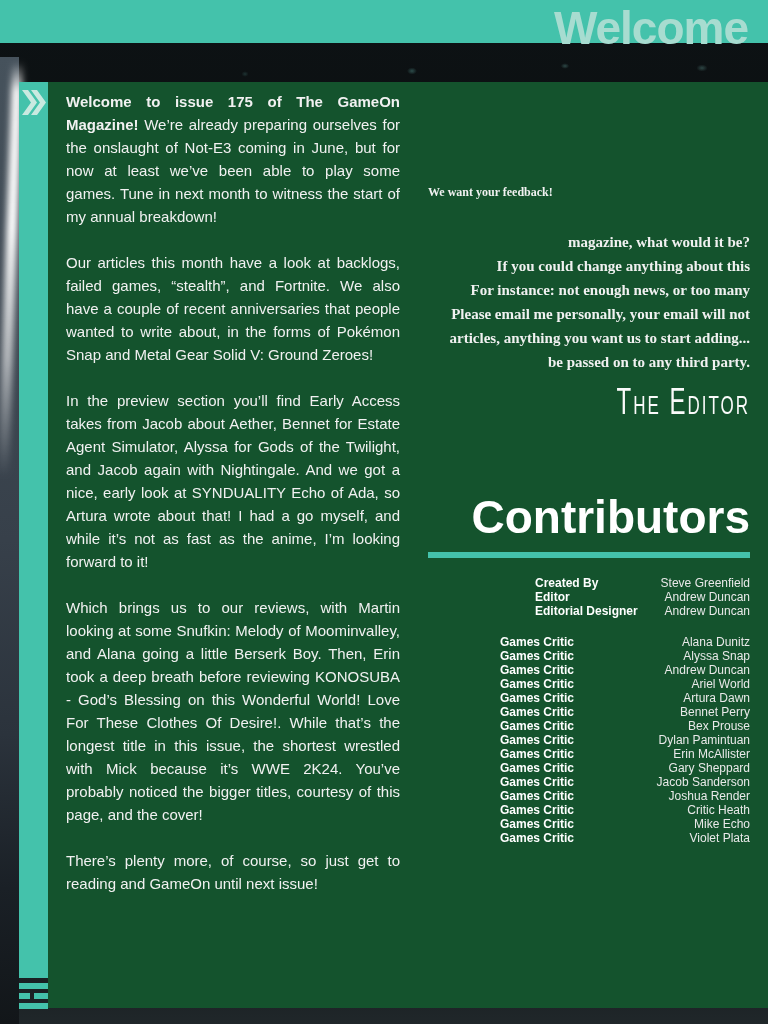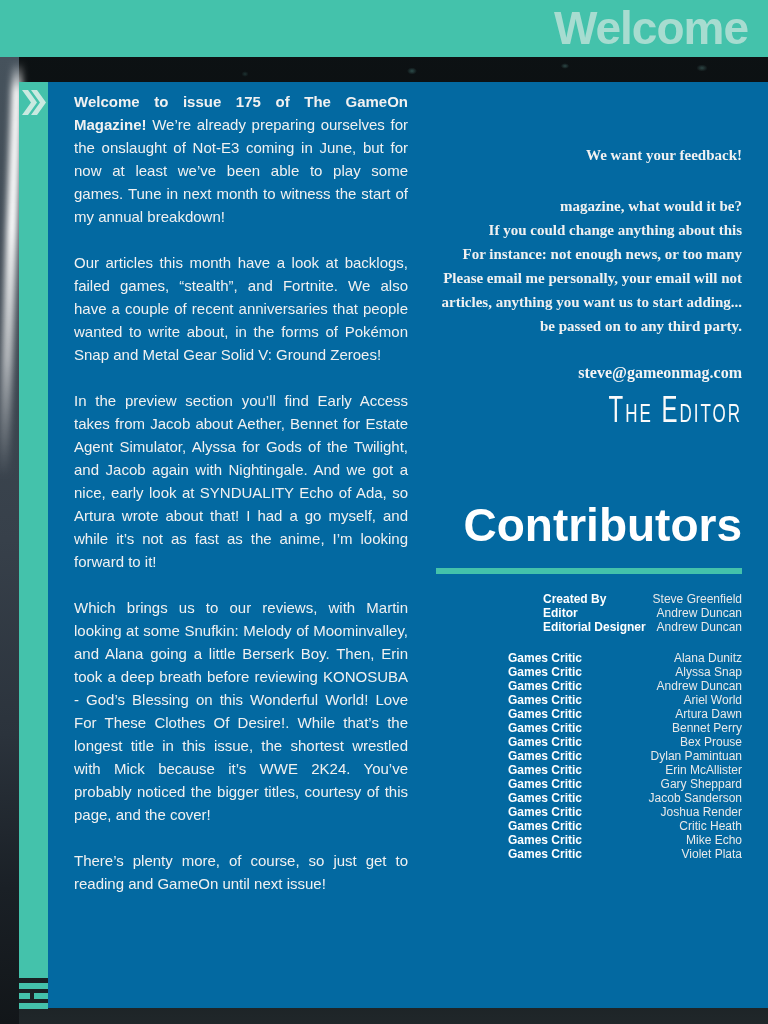--- a/index.html
+++ b/index.html
@@ -16,50 +16,50 @@
       radial-gradient(7px 5px at 412px 14px, rgba(120,215,205,.30), transparent 70%),
       radial-gradient(6px 4px at 565px 9px,  rgba(140,230,220,.26), transparent 70%),
       radial-gradient(8px 5px at 702px 11px, rgba(150,235,225,.24), transparent 70%),
       radial-gradient(5px 4px at 245px 17px, rgba(110,205,195,.18), transparent 70%);}
   .bg-left-band{position:absolute;top:57px;left:0;width:19px;bottom:0;
     background:linear-gradient(180deg,#46525c 0%,#3e4852 28%,#37404a 50%,#2b333c 70%,#1a2026 86%,#121619 100%);}
   .bg-streak{position:absolute;top:62px;left:5px;width:11px;height:415px;
     background:linear-gradient(180deg,rgba(255,255,255,0) 0%,rgba(255,255,255,.95) 7%,#ffffff 40%,rgba(255,255,255,.6) 72%,rgba(255,255,255,0) 100%);
     filter:blur(3px);transform:rotate(2deg);}
   
-  .banner{position:absolute;top:0;left:0;width:768px;height:57px;background:#44C2AB;}
+  .banner{position:absolute;top:0;left:0;width:768px;height:43px;background:#44C2AB;}
   .banner-title{display:block;text-align:right;padding-right:20px;
     font-weight:bold;font-size:46px;line-height:56px;letter-spacing:-1px;color:#A7DCD0;}
   
   .teal-bar{position:absolute;left:19px;top:82px;width:29px;height:896px;background:#44C2AB;}
   .chevrons{position:absolute;top:7px;left:1px;}
   .bar-footer{position:absolute;left:19px;top:983px;width:29px;}
   .stripe{height:6px;background:#44C2AB;margin-bottom:4px;}
   .stripe.split{background:transparent;display:flex;}
   .seg-a{width:11px;height:6px;background:#44C2AB;margin-right:4px;}
   .seg-b{flex:1;height:6px;background:#44C2AB;}
   
-  .panel{position:absolute;left:48px;top:82px;right:0;bottom:16px;background:#0369a1;
-    display:flex;padding:8px 26px;box-sizing:border-box;}
+  .panel{position:absolute;left:48px;top:82px;right:0;bottom:16px;background:#14532d;
+    display:flex;padding:8px 18px;box-sizing:border-box;}
   
   .letter{width:334px;margin-right:28px;font-size:15px;line-height:23px;
     color:#F1F1F1;text-align:justify;}
   .para{margin:0 0 23px 0;}
   .para strong{font-weight:bold;}
   
   .right-col{flex:1;display:flex;flex-direction:column;color:#F1F1F1;
     font-family:"Liberation Serif",serif;}
-  .feedback-title{margin-top:57px;font-weight:bold;font-size:15px;text-align:right;}
+  .feedback-title{margin-top:95px;font-weight:bold;font-size:12px;text-align:left;}
   .feedback-lines{margin-top:30px;font-weight:bold;font-size:15px;line-height:24px;text-align:right;}
   .email{margin-top:26px;font-weight:bold;font-size:16px;text-align:right;color:#F4F4F4;text-decoration:none;display:block;}
   .signature{margin-top:14px;text-align:right;color:#FAFAFA;
     font-family:"Liberation Sans",sans-serif;font-size:24px;font-weight:400;}
   .signature span{display:inline-block;transform:scaleY(1.5);transform-origin:center right;
     font-variant:small-caps;letter-spacing:2px;}
-  .contrib-heading{margin:76px 0 12px 0;text-align:right;font-family:"Liberation Sans",sans-serif;
+  .contrib-heading{margin:76px 0 4px 0;text-align:right;font-family:"Liberation Sans",sans-serif;
     font-weight:bold;font-size:46px;line-height:50px;color:#FFFFFF;letter-spacing:0px;}
   .rule{margin-top:6px;height:6px;background:#44C2AB;}
   .credits{margin-top:18px;}
   .critics{margin-top:17px;}
   .crow{display:flex;font-family:"Liberation Sans",sans-serif;font-size:12px;line-height:14px;justify-content:space-between;}
   .role{font-weight:bold;color:#FFFFFF;white-space:nowrap;}
   .credits .role{margin-left:107px;}
   .critics .role{margin-left:72px;}
   .name{flex:1;text-align:right;color:#E9E9E9;white-space:nowrap;}
 </style>
@@ -118,21 +118,20 @@
 
         <div class="fline">For instance: not enough news, or too many</div>
 
         <div class="fline">Please email me personally, your email will not</div>
 
         <div class="fline">articles, anything you want us to start adding...</div>
 
         <div class="fline">be passed on to any third party.</div>
       </div>
 
-    <a class="email" href="#">steve@gameonmag.com</a>
 
     <div class="signature">
       <span>The Editor</span>
     </div>
 
     <h2 class="contrib-heading">Contributors</h2>
     <div class="rule"></div>
 
     <div class="credits">
 

